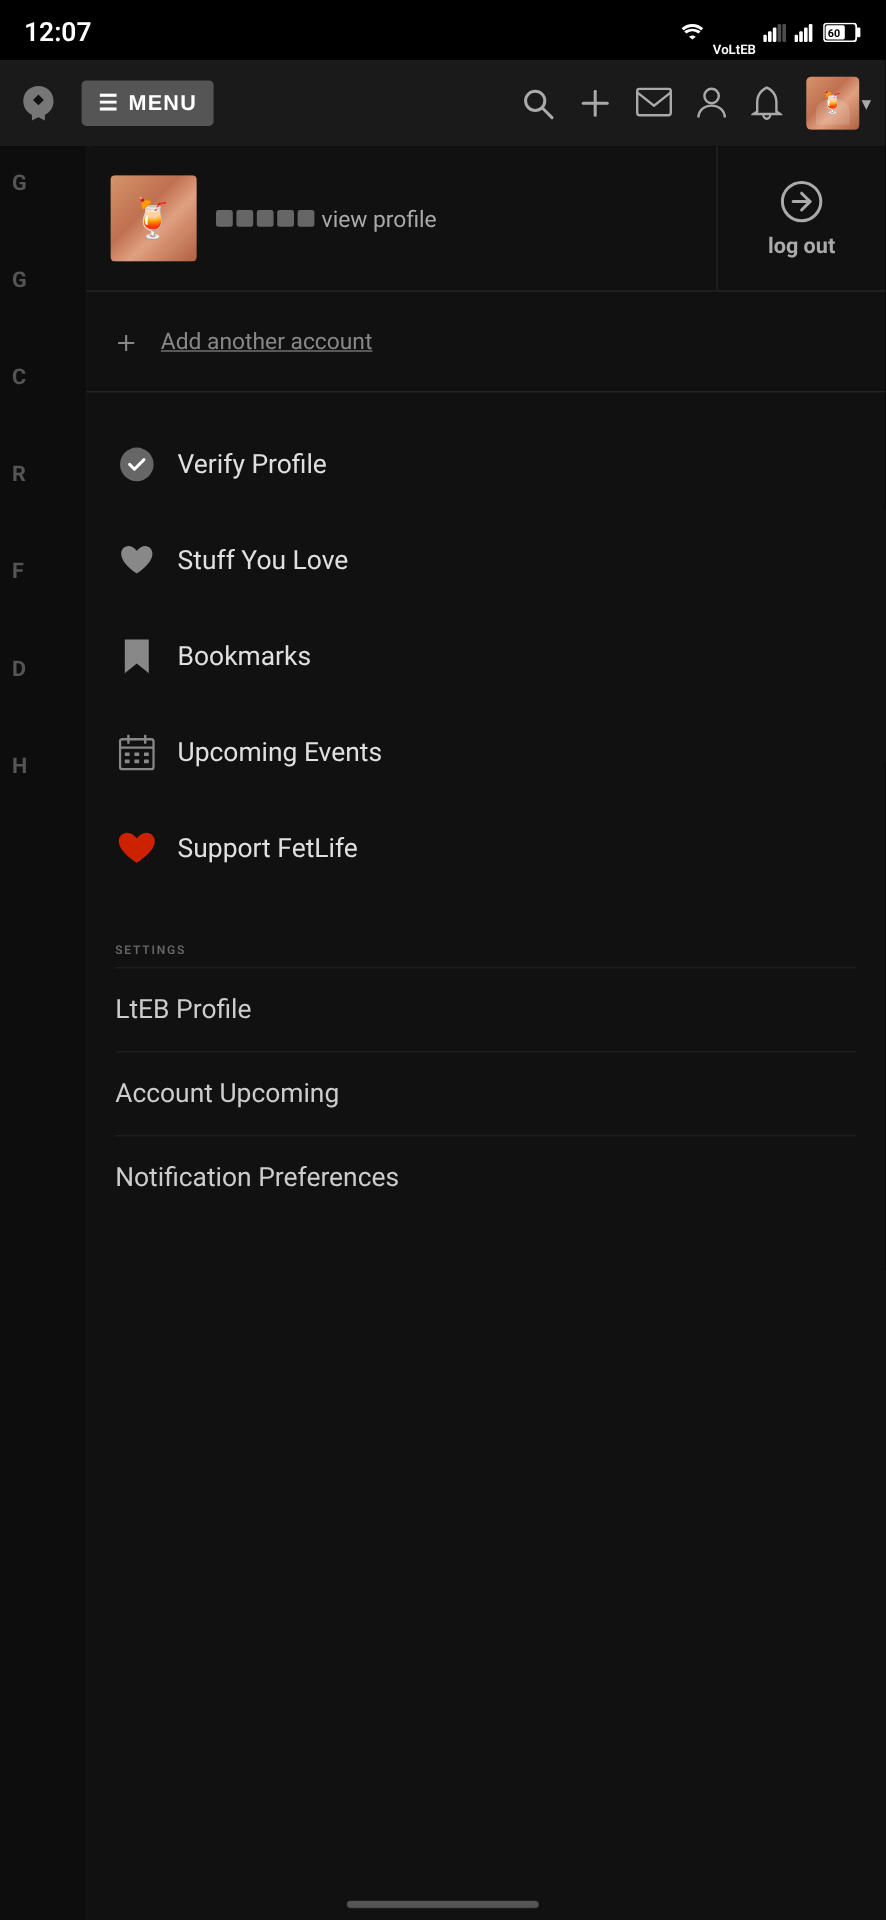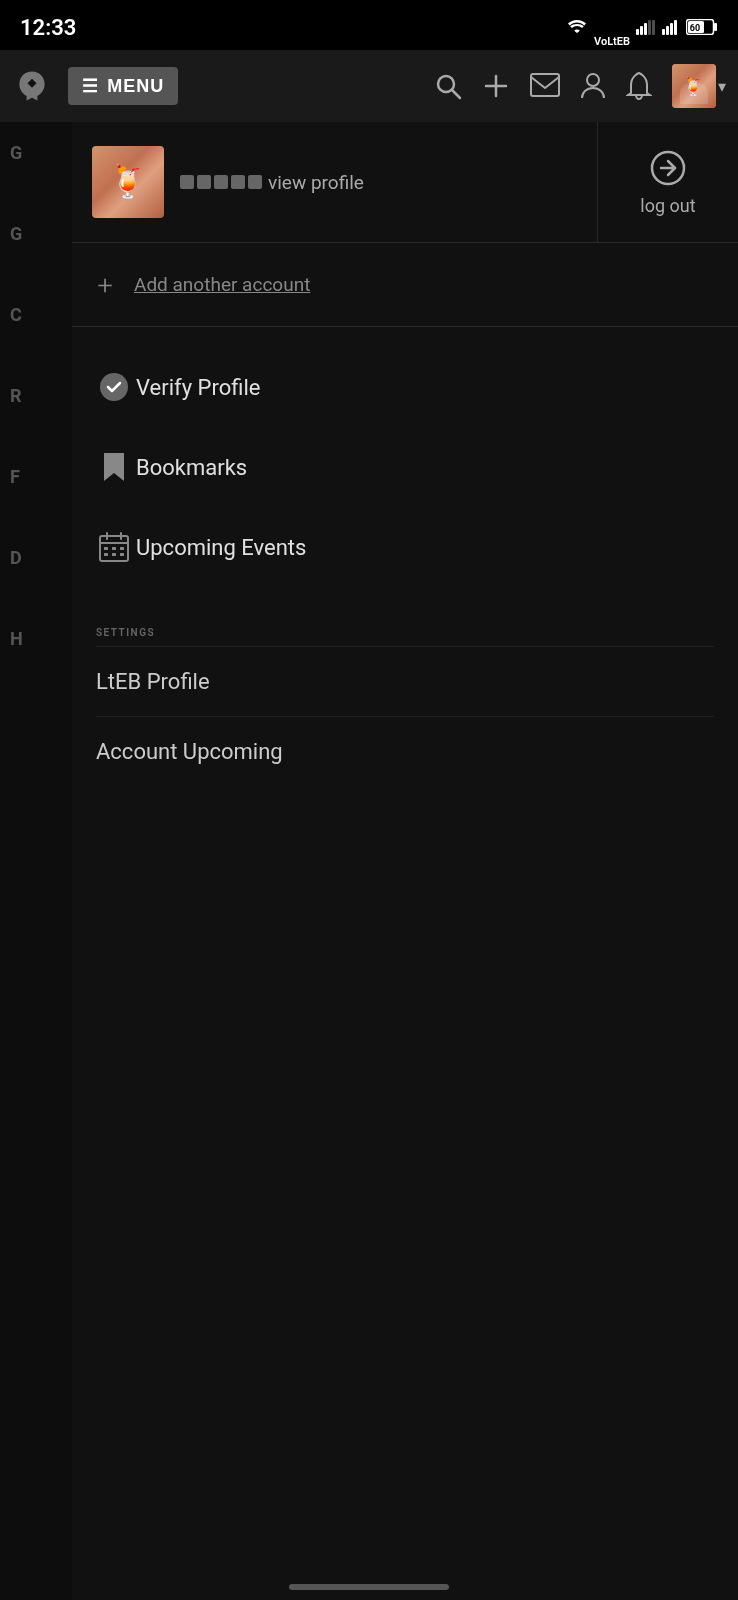--- a/index.html
+++ b/index.html
@@ -213,20 +213,21 @@
       display: flex;
       flex-direction: column;
       align-items: center;
       justify-content: center;
       padding: 24px 16px;
       gap: 8px;
     }
     .logout-label {
       color: #aaa;
       font-size: 18px;
+      font-weight: bold;
     }
 
     
     .drawer-add-account {
       display: flex;
       align-items: center;
       gap: 16px;
       padding: 24px 20px;
       border-bottom: 1px solid #2a2a2a;
     }
@@ -240,21 +241,21 @@
       text-decoration: underline;
     }
 
     
     .drawer-menu {
       padding: 20px 0;
     }
     .menu-item {
       display: flex;
       align-items: center;
-      gap: 4px;
+      gap: 16px;
       padding: 22px 24px;
       cursor: pointer;
     }
     .menu-icon {
       width: 36px;
       height: 36px;
       display: flex;
       align-items: center;
       justify-content: center;
       font-size: 24px;
@@ -311,21 +312,21 @@
     .verify-icon, .friends-icon, .love-icon, .bookmark-icon, .events-icon, .support-icon {
       display: flex;
       align-items: center;
       justify-content: center;
     }
   </style>
 </head>
 <body>
 
 <div class="status-bar">
-  <span class="status-time">12:33</span>
+  <span class="status-time">12:07</span>
   <div class="status-icons">
 
     <svg width="22" height="16" viewBox="0 0 22 16" fill="white">
       <path d="M11 3.5C8.2 3.5 5.7 4.6 3.8 6.4L2 4.6C4.4 2.3 7.5 1 11 1s6.6 1.3 9 3.6l-1.8 1.8C16.3 4.6 13.8 3.5 11 3.5z"></path>
       <path d="M11 7c-2 0-3.7.8-5 2l-1.8-1.8C6 5.8 8.4 4.9 11 4.9s5 .9 6.8 2.3L16 9c-1.3-1.2-3-2-5-2z"></path>
       <path d="M11 10.5c-1.1 0-2.1.5-2.8 1.2L11 14l2.8-2.3c-.7-.7-1.7-1.2-2.8-1.2z"></path>
     </svg>
 
     <span style="font-size:11px; color:#fff; font-weight:600;margin-top:28px;">Vo<br style="display:none">LtEB</span>
 
@@ -460,20 +461,28 @@
       <div class="menu-icon verify-icon">
         <svg width="32" height="32" viewBox="0 0 32 32" fill="none">
           <circle cx="16" cy="16" r="14" fill="#666"></circle>
           <path d="M10 16 L14 20 L22 12" stroke="white" stroke-width="2.5" stroke-linecap="round" stroke-linejoin="round"></path>
         </svg>
       </div>
       <span class="menu-label">Verify Profile</span>
     </div>
 
 
+    <div class="menu-item">
+      <div class="menu-icon love-icon">
+        <svg width="30" height="28" viewBox="0 0 30 28" fill="#888">
+          <path d="M15 25 C15 25 2 17 2 8.5 C2 5 4.5 2 8 2 C10.5 2 12.8 3.5 15 6 C17.2 3.5 19.5 2 22 2 C25.5 2 28 5 28 8.5 C28 17 15 25 15 25Z"></path>
+        </svg>
+      </div>
+      <span class="menu-label">Stuff You Love</span>
+    </div>
 
     <div class="menu-item">
       <div class="menu-icon bookmark-icon">
         <svg width="24" height="32" viewBox="0 0 24 32" fill="#888">
           <path d="M2 2 L22 2 L22 30 L12 22 L2 30 Z"></path>
         </svg>
       </div>
       <span class="menu-label">Bookmarks</span>
     </div>
 
@@ -489,32 +498,43 @@
           <rect x="13" y="15" width="4" height="3" rx="0.5" fill="#888"></rect>
           <rect x="21" y="15" width="4" height="3" rx="0.5" fill="#888"></rect>
           <rect x="5" y="21" width="4" height="3" rx="0.5" fill="#888"></rect>
           <rect x="13" y="21" width="4" height="3" rx="0.5" fill="#888"></rect>
           <rect x="21" y="21" width="4" height="3" rx="0.5" fill="#888"></rect>
         </svg>
       </div>
       <span class="menu-label">Upcoming Events</span>
     </div>
 
+    <div class="menu-item">
+      <div class="menu-icon support-icon red">
+        <svg width="32" height="28" viewBox="0 0 32 28" fill="#cc2200">
+          <path d="M16 26 C16 26 1 17 1 8 C1 4 4 1 8 1 C11 1 13.5 2.8 16 5.5 C18.5 2.8 21 1 24 1 C28 1 31 4 31 8 C31 17 16 26 16 26Z"></path>
+        </svg>
+      </div>
+      <span class="menu-label">Support FetLife</span>
+    </div>
 
   </div>
 
   <div class="settings-section">
     <div class="settings-heading">SETTINGS</div>
 
     <div class="settings-item">
       <span class="settings-label">LtEB Profile</span>
     </div>
 
     <div class="settings-item">
       <span class="settings-label">Account Upcoming</span>
     </div>
 
 
+    <div class="settings-item">
+      <span class="settings-label">Notification Preferences</span>
+    </div>
   </div>
 
 </div>
 
 <div class="bottom-indicator"></div>
 
 </body></html>

